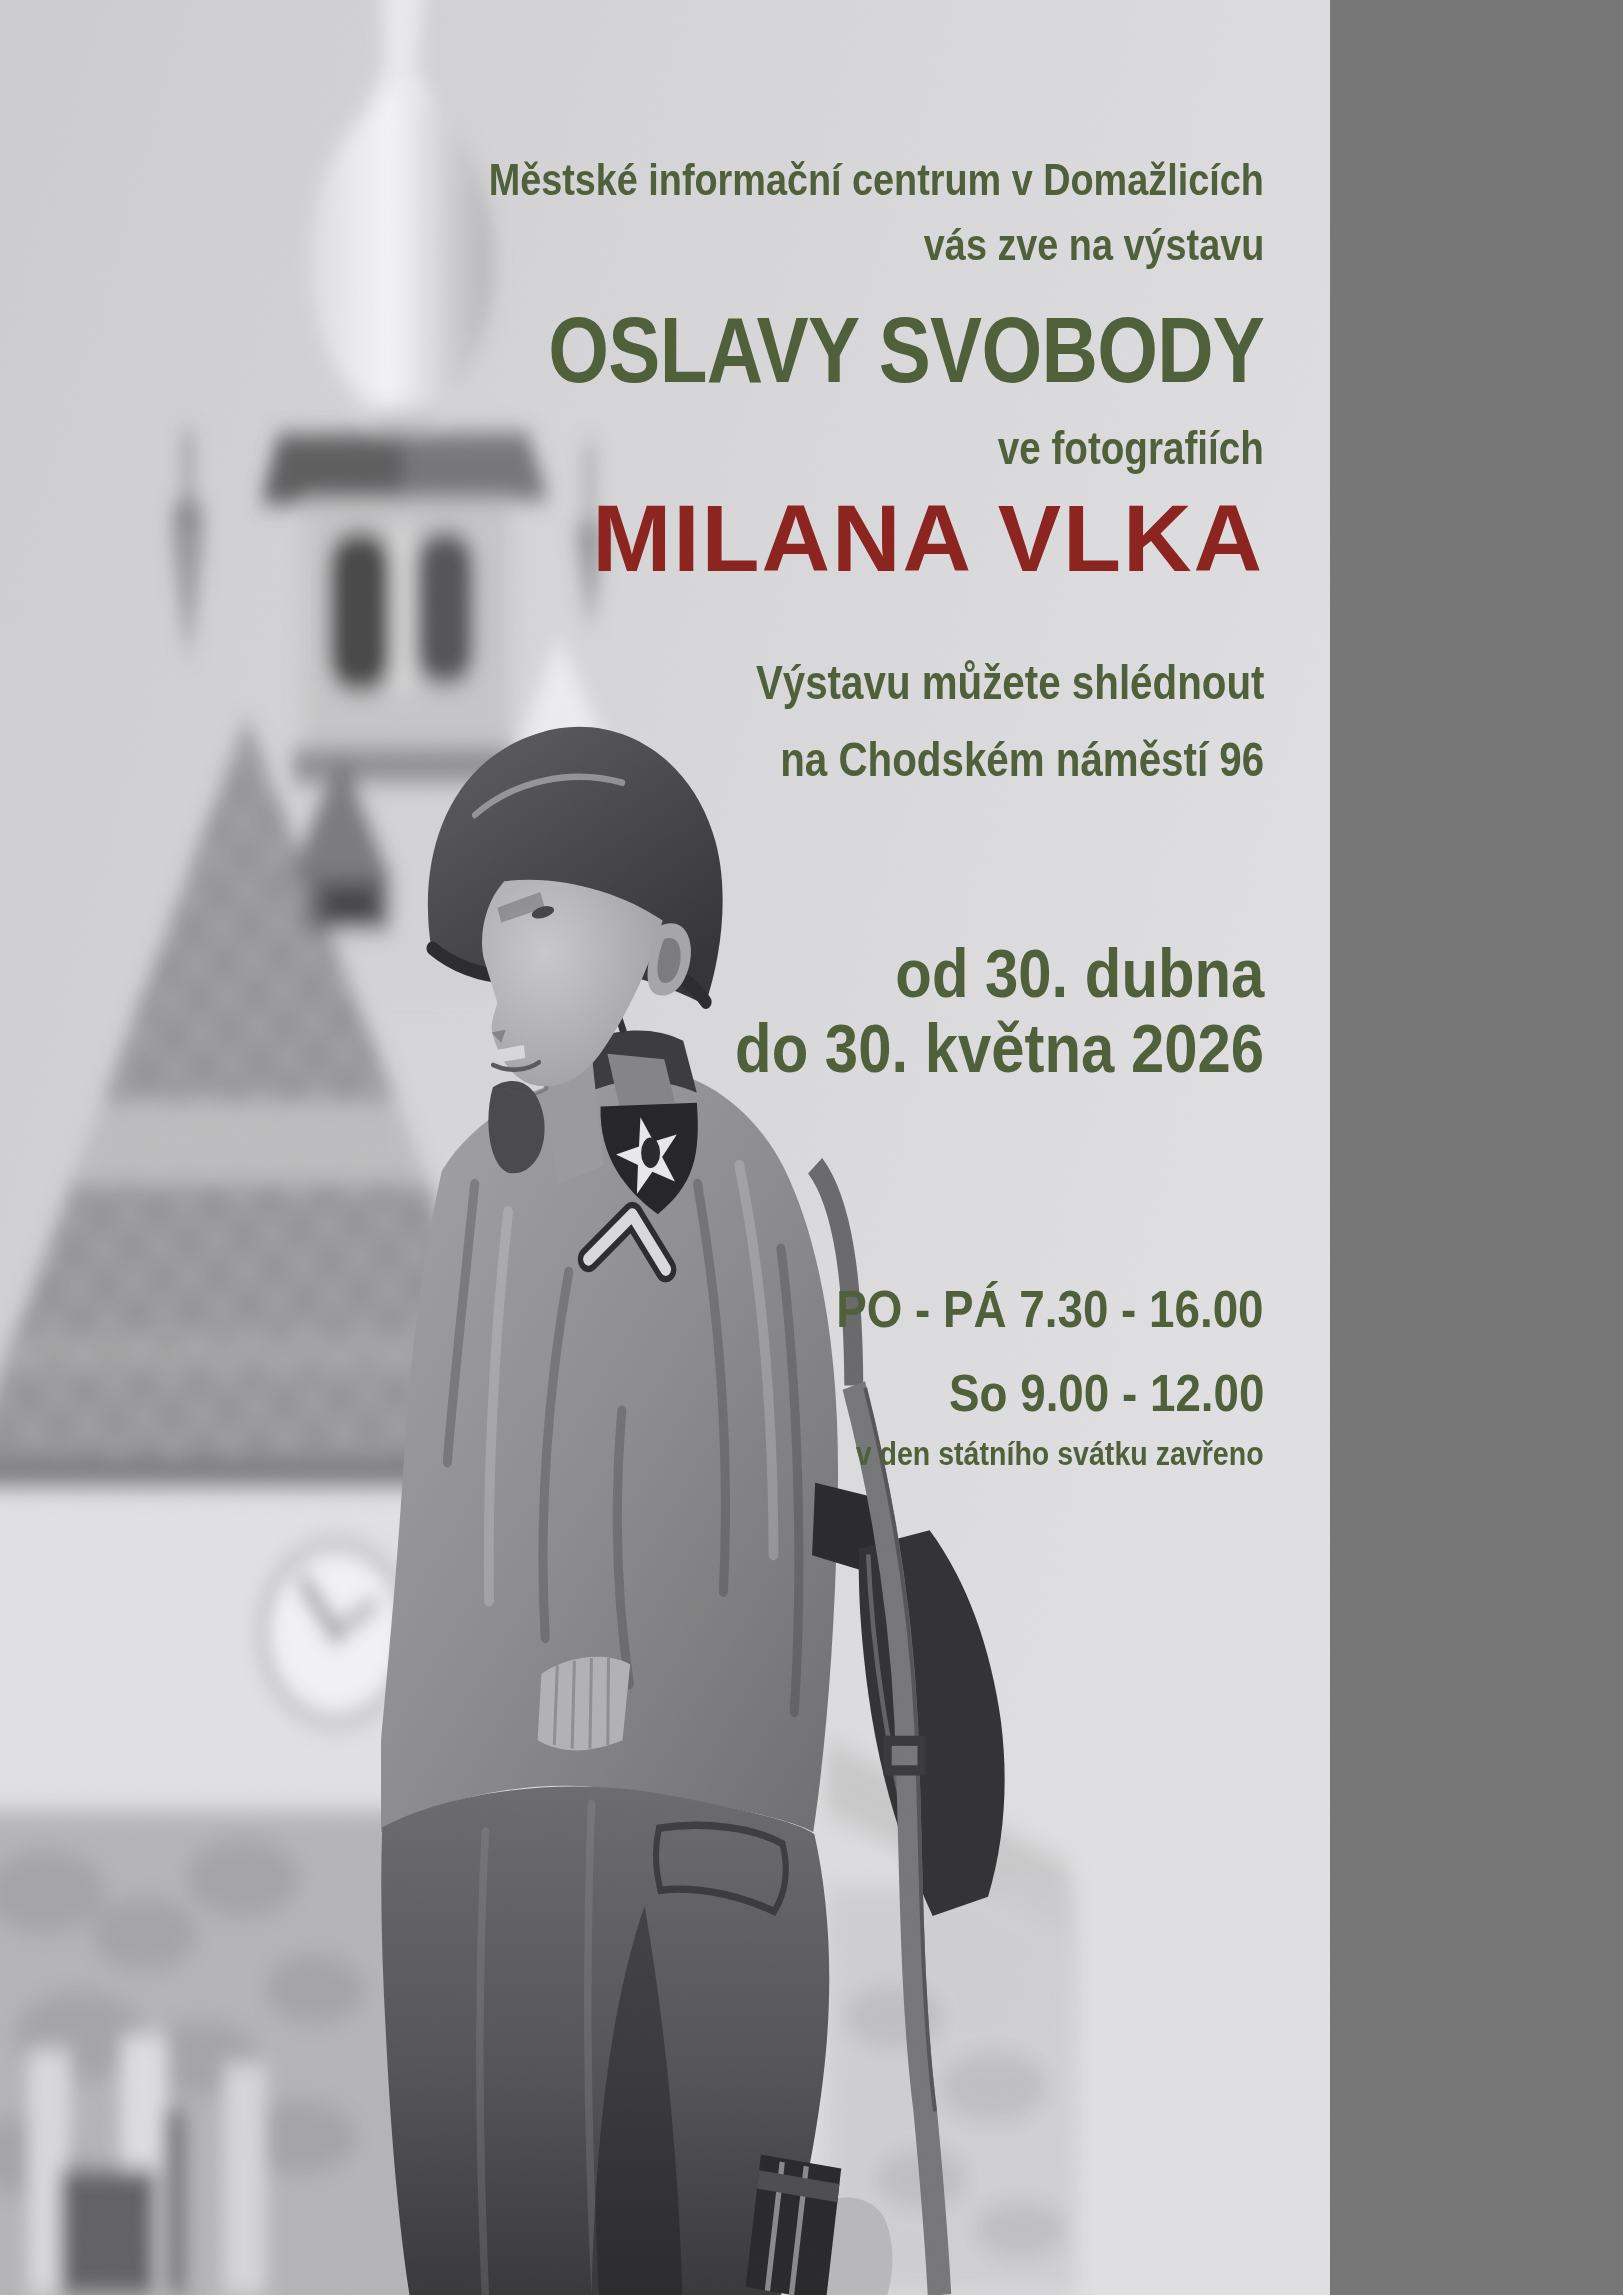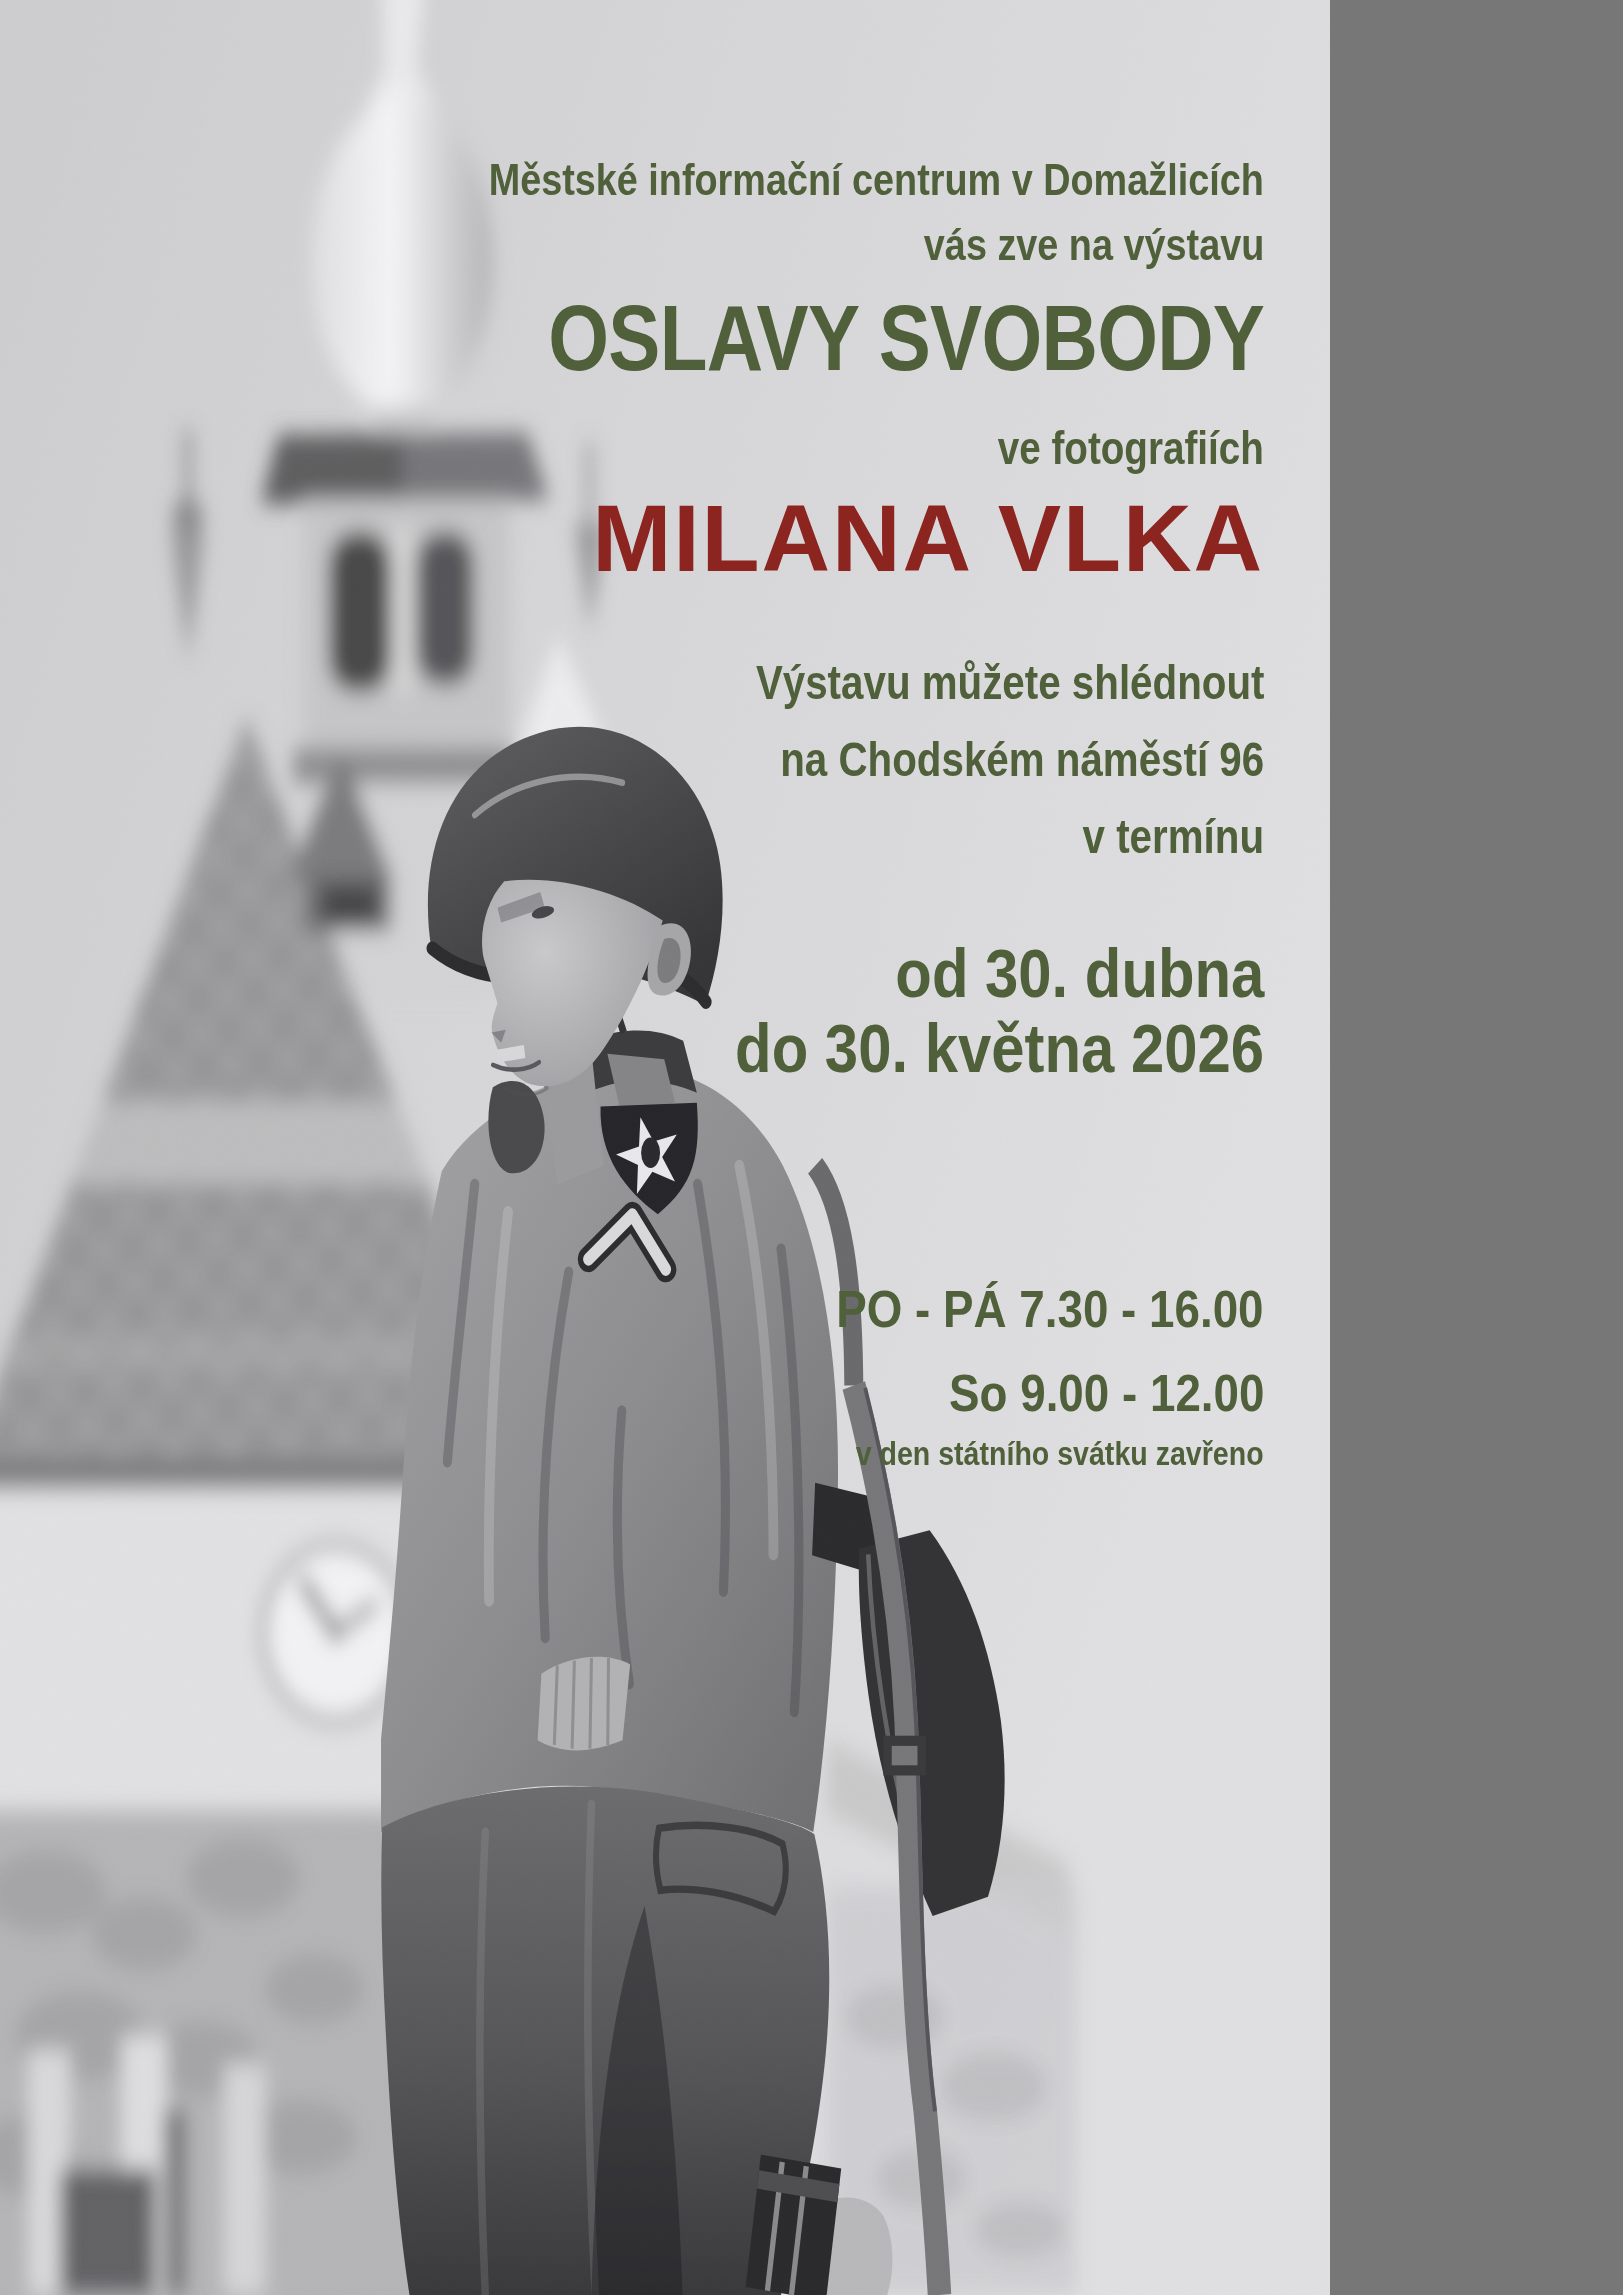--- a/index.html
+++ b/index.html
@@ -11,21 +11,21 @@
   html,body{margin:0;padding:0;}
   body{width:1623px;height:2295px;background:#777;font-family:"Liberation Sans","DejaVu Sans",sans-serif;}
   .poster{position:relative;width:1330px;height:2295px;overflow:hidden;background:var(--background);}
   .photo{position:absolute;left:0;top:0;width:100%;height:100%;display:block;}
   .txt{position:absolute;left:0;right:66px;text-align:right;font-weight:bold;color:var(--text-green);}
   .txt .l{white-space:nowrap;}
   .cnd{display:inline-block;transform:scaleX(0.84);transform-origin:100% 50%;white-space:nowrap;}
   .cnd88{display:inline-block;transform:scaleX(0.88);transform-origin:100% 50%;white-space:nowrap;}
   .intro{top:147px;font-size:45px;}
   .intro .l{height:65px;line-height:65px;}
-  .title{top:292px;font-size:93px;line-height:93px;letter-spacing:-0.9px;}
+  .title{top:304px;font-size:93px;line-height:93px;letter-spacing:-0.9px;}
   .subtitle{top:418px;font-size:46px;line-height:60px;}
   .author{top:491px;font-size:95px;line-height:95px;color:var(--accent-red);letter-spacing:1.9px;}
   .details{top:644px;font-size:48px;padding-left:38px;}
   .details .l{height:77px;line-height:77px;}
   .dates{top:936px;font-size:68px;}
   .dates .l{height:75px;line-height:75px;}
   .hours{top:1259px;font-size:52px;}
   .hours .l{height:68px;line-height:68px;margin-top:16px;}
   .note{top:1430px;font-size:34px;line-height:46px;text-align:right;}
   .logo{position:absolute;left:1405px;top:2079px;width:159px;height:148px;background:var(--logo-green);}
@@ -269,21 +269,20 @@
     <span class="cnd">ve fotografiích</span>
   </div>
 
   <div class="txt author">
     <span>MILANA VLKA</span>
   </div>
 
   <div class="txt details">
     <div class="l"><span class="cnd">Výstavu můžete shlédnout</span></div>
     <div class="l"><span class="cnd">na Chodském náměstí 96</span></div>
-    <div class="l"><span class="cnd">v termínu</span></div>
   </div>
 
   <div class="txt dates">
     <div class="l"><span class="cnd88">od 30. dubna</span></div>
     <div class="l"><span class="cnd88">do 30. května 2026</span></div>
   </div>
 
   <div class="txt hours">
     <div class="l"><span class="cnd88">PO - PÁ 7.30 - 16.00</span></div>
     <div class="l"><span class="cnd88">So 9.00 - 12.00</span></div>

